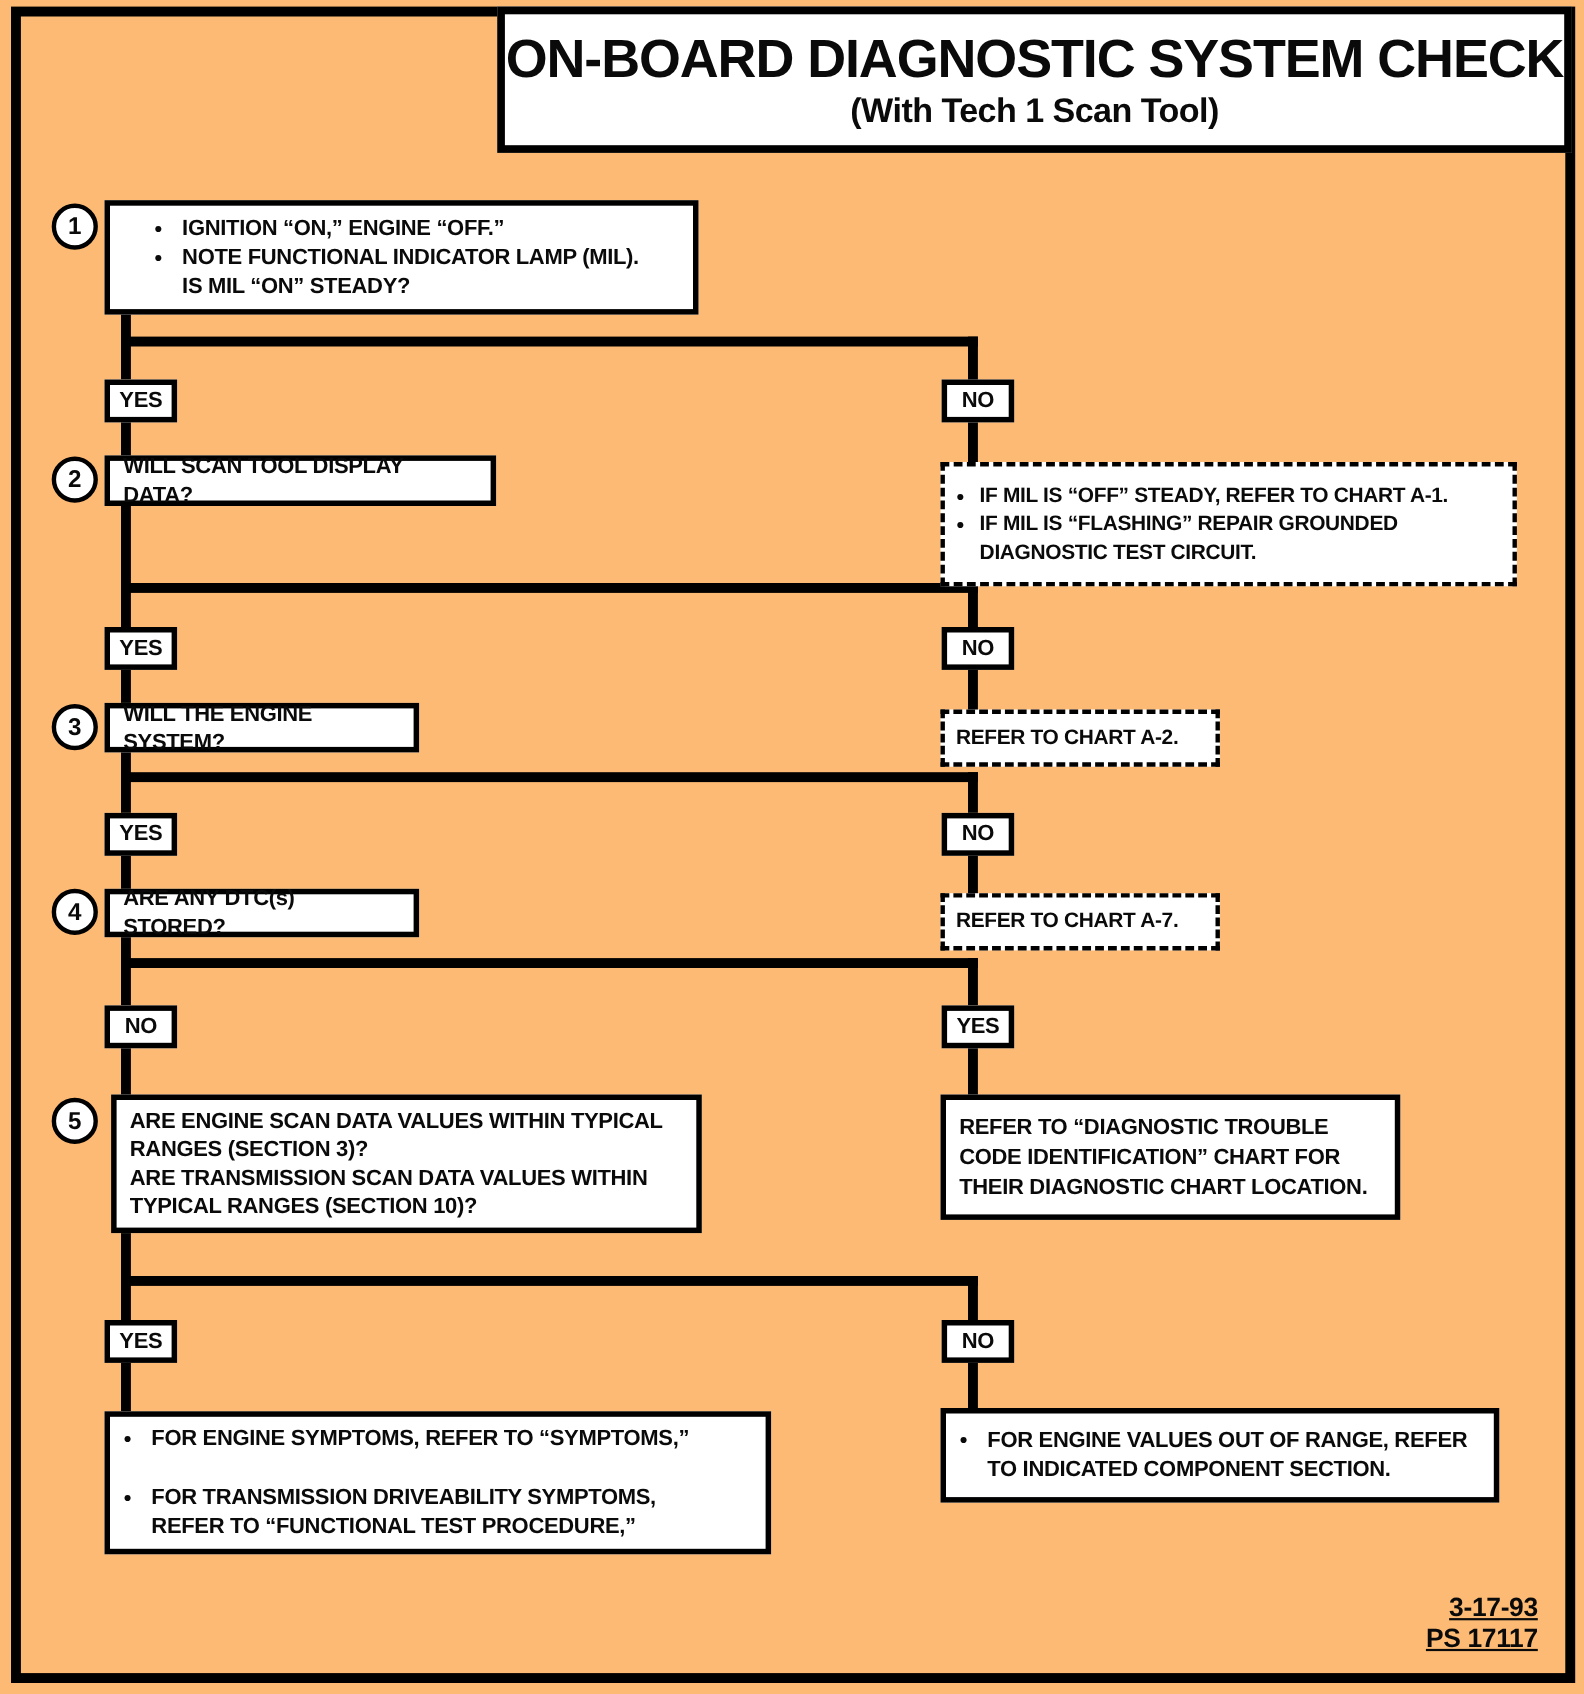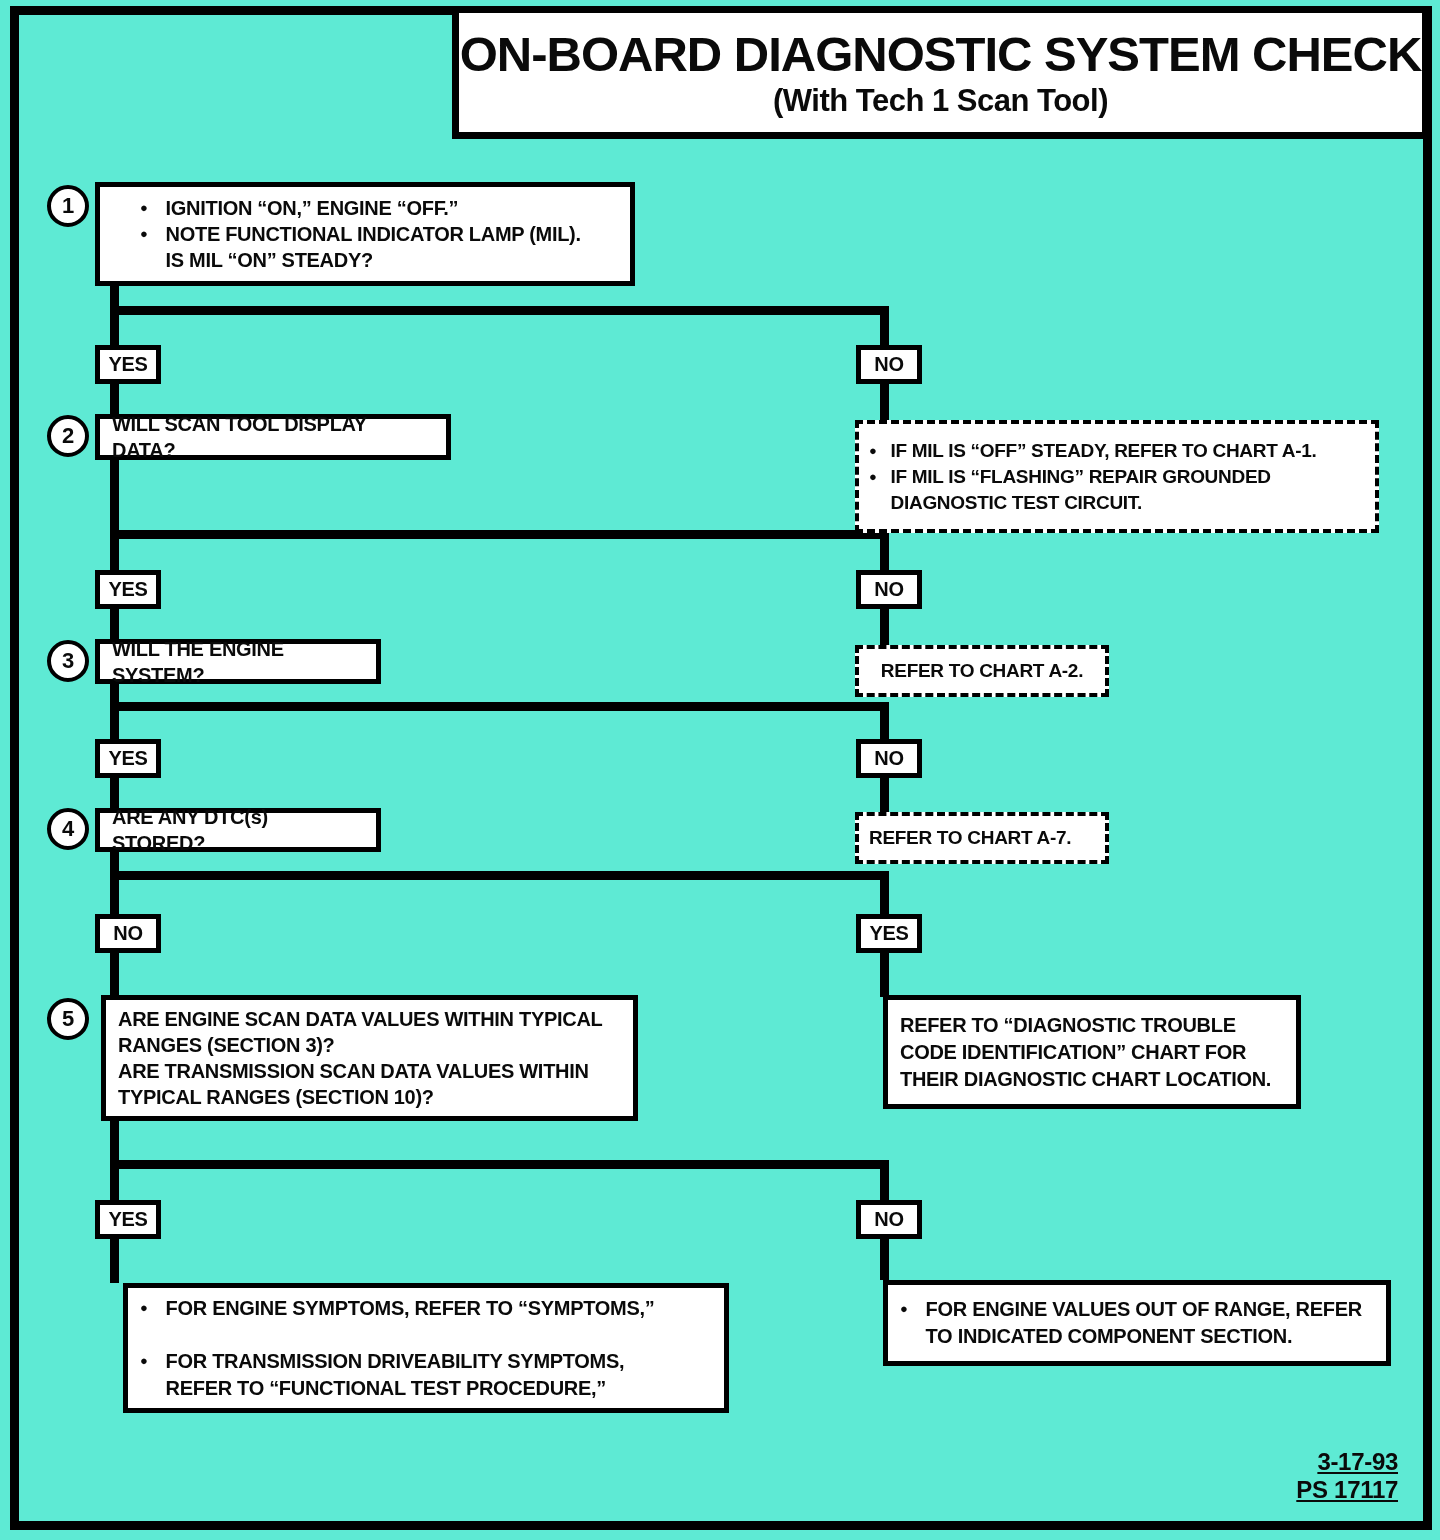--- a/index.html
+++ b/index.html
@@ -1,18 +1,18 @@
 <!DOCTYPE html>
 <html><head>
 <meta charset="utf-8">
 <style>
   * { margin:0; padding:0; box-sizing:border-box; }
   html,body { background:#ffffff; }
   .page {
-    position:relative; width:1440px; height:1540px; background:#5eead4;
+    position:relative; width:1440px; height:1540px; background:#fdba74;
     font-family:"Liberation Sans", sans-serif; font-weight:bold; color:#0a0a0a;
     overflow:hidden;
   }
   .frame {
     position:absolute; left:10px; top:6px; width:1422px; height:1524px;
     border:9px solid #000;
   }
   .titlebox {
     position:absolute; left:452px; top:6px; width:977px; height:133px;
     border:7px solid #000; background:#fff;
@@ -29,21 +29,21 @@
     display:flex; align-items:center; padding:6px 12px;
   }
   .dashedbox {
     position:absolute; border:4px dashed #000; background:#fff;
     font-size:19px; line-height:26px; letter-spacing:-0.3px;
     display:flex; align-items:center; padding:6px 10px;
   }
   .solidresult {
     position:absolute; border:5px solid #000; background:#fff;
     font-size:20px; line-height:27px; letter-spacing:-0.3px;
-    display:flex; align-items:center; padding:6px 12px;margin-left:28px;
+    display:flex; align-items:center; padding:6px 12px;
   }
   .label {
     position:absolute; width:66px; height:39px; border:5px solid #000; background:#fff;
     display:flex; align-items:center; justify-content:center;
     font-size:20px; letter-spacing:-0.3px;
   }
   .circle {
     position:absolute; width:42px; height:42px; border:4px solid #000; border-radius:50%;
     background:#fff; display:flex; align-items:center; justify-content:center;
     font-size:22px;
@@ -138,21 +138,21 @@
     </div>
   </div>
 
   <div class="label" style="left:95px;top:570px;">YES</div>
   <div class="label" style="left:856px;top:570px;">NO</div>
 
   <div class="circle" style="left:47px;top:640px;">3</div>
   <div class="qbox" style="left:95px;top:639px;width:286px;height:45px;">
     <span class="plain">WILL THE ENGINE SYSTEM?</span>
   </div>
-  <div class="dashedbox" style="left:855px;top:645px;width:254px;height:52px;justify-content:center;">
+  <div class="dashedbox" style="left:855px;top:645px;width:254px;height:52px;">
     <span class="plain">REFER TO CHART A-2.</span>
   </div>
 
   <div class="label" style="left:95px;top:739px;">YES</div>
   <div class="label" style="left:856px;top:739px;">NO</div>
 
   <div class="circle" style="left:47px;top:808px;">4</div>
   <div class="qbox" style="left:95px;top:808px;width:286px;height:44px;">
     <span class="plain">ARE ANY DTC(s) STORED?</span>
   </div>

